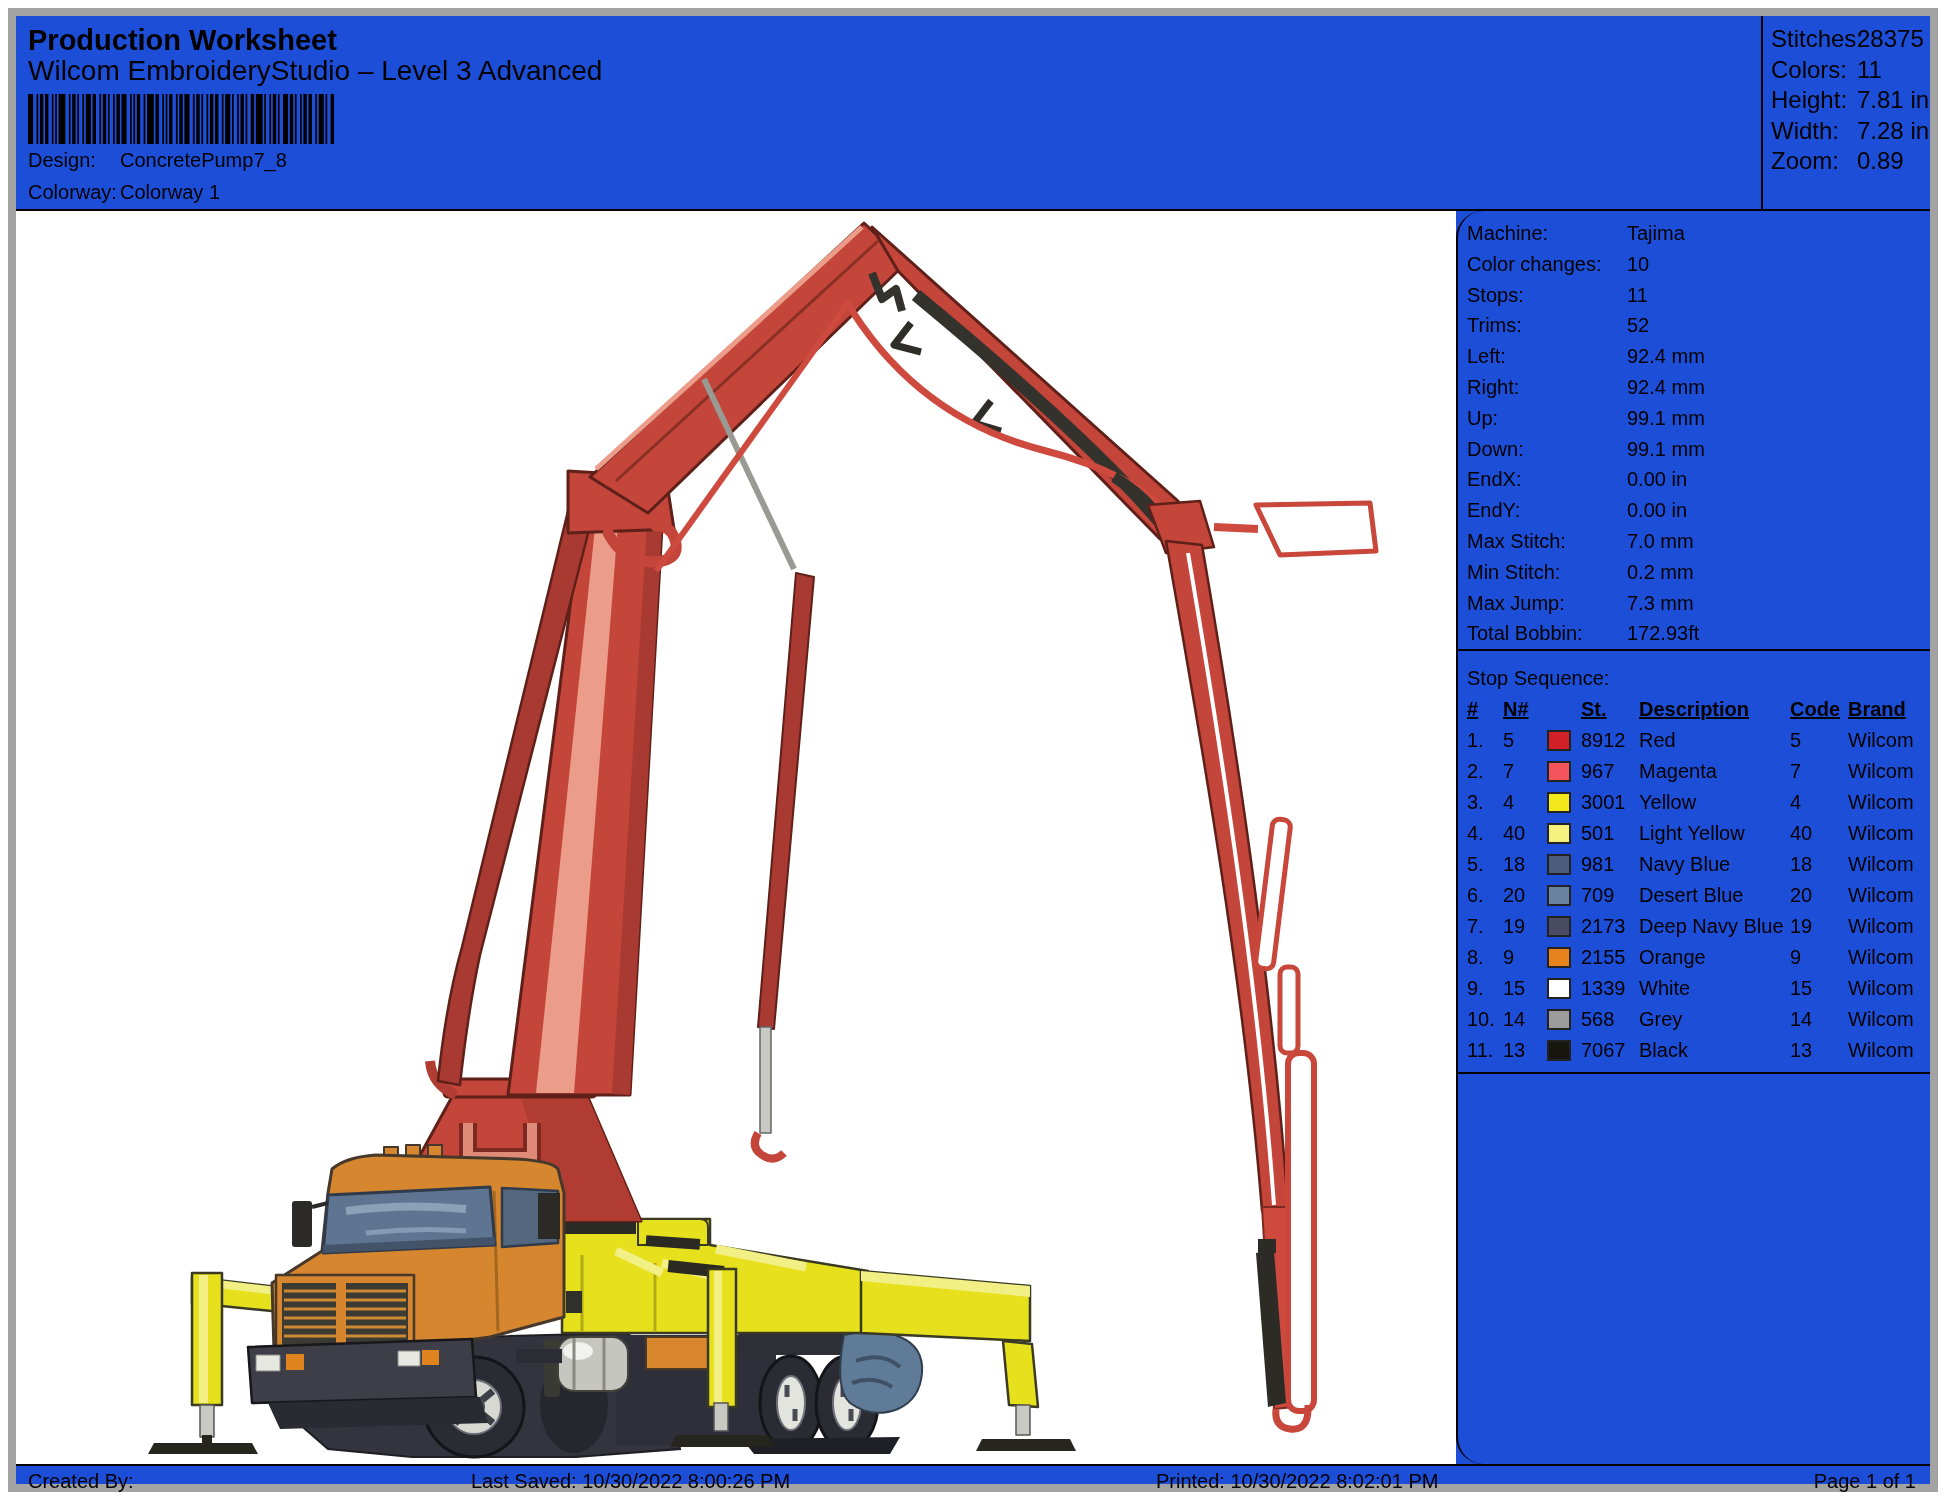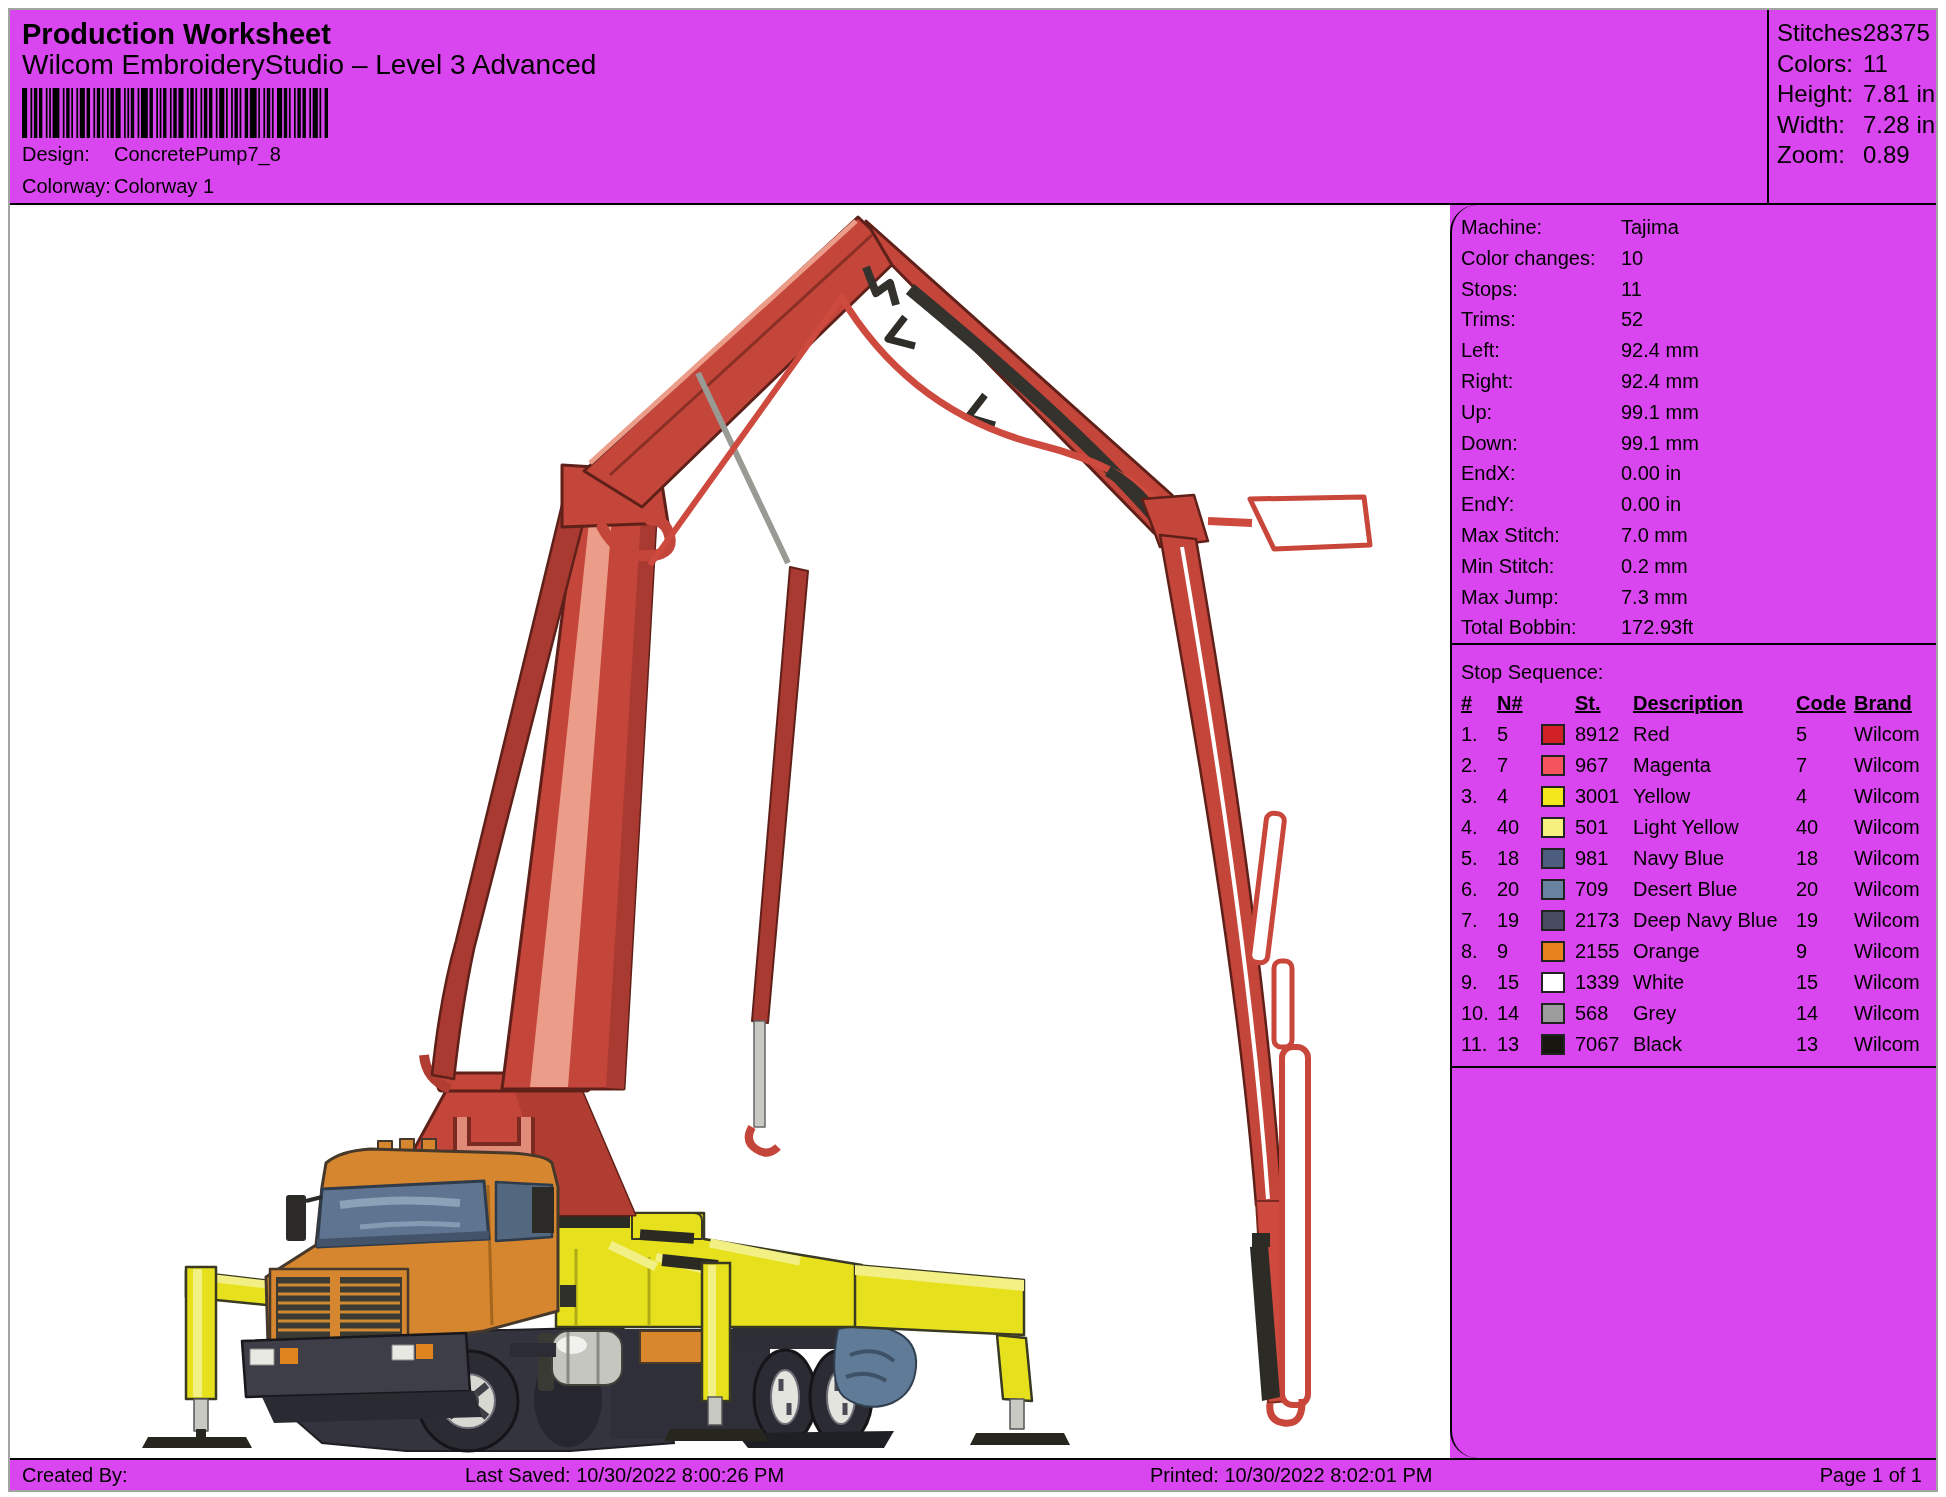--- a/index.html
+++ b/index.html
@@ -1,17 +1,17 @@
 <!DOCTYPE html>
 <html><head>
 <meta charset="utf-8">
 <style>
   * { margin:0; padding:0; box-sizing:border-box; }
   html,body { background:#fff; width:1946px; height:1497px; font-family:"Liberation Sans", sans-serif; color:#000; }
-  .page { position:absolute; left:8px; top:8px; width:1930px; height:1484px; border:2px solid #a3a3a3; background:#d946ef; }
+  .page { position:absolute; left:8px; top:8px; width:1930px; height:1484px; border:8px solid #a3a3a3; background:#1d4ed8; }
 
   
   .header { position:relative; height:195px; border-bottom:2px solid #000; }
   .title { position:absolute; left:12px; top:8px; font-size:29px; font-weight:bold; }
   .subtitle { position:absolute; left:12px; top:39px; font-size:28px; }
   .barcode { position:absolute; left:12px; top:78px; }
   .meta-row { position:absolute; left:12px; font-size:20px; }
   .meta-row .lbl { display:inline-block; width:92px; }
   .meta-design { top:133px; }
   .meta-colorway { top:165px; }

